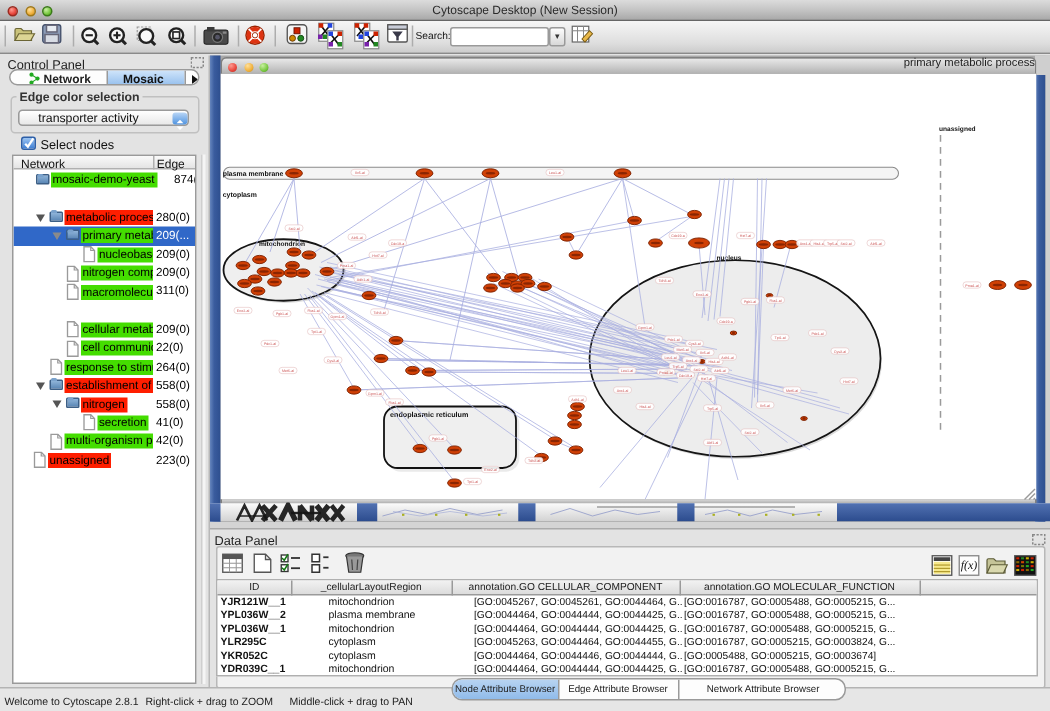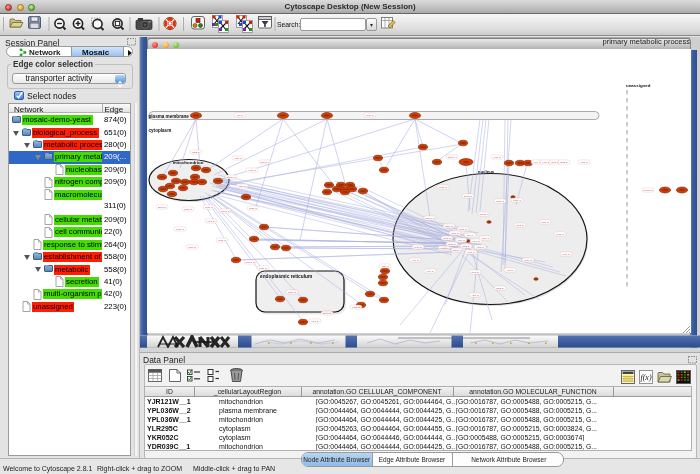--- a/index.html
+++ b/index.html
@@ -2,21 +2,21 @@
 <html><head><meta charset="utf-8"><style>
 * { margin:0; padding:0; box-sizing:border-box; }
 body { width:700px; height:474px; font-family:"Liberation Sans", sans-serif; position:relative; overflow:hidden; background:#e3e3e3; }
 .abs { position:absolute; }
 </style></head><body>
 
 <div class="abs" style="left:0;top:0;width:700px;height:14px;background:linear-gradient(#dcdcdc,#c2c2c2 55%,#a9a9a9);border-bottom:1px solid #666">
   <div class="abs" style="left:5px;top:3.5px;width:7px;height:7px;border-radius:50%;background:radial-gradient(circle at 35% 30%,#ff9a90,#e8463c 60%,#b03028);border:0.5px solid #9a2a20"></div>
   <div class="abs" style="left:16.5px;top:3.5px;width:7px;height:7px;border-radius:50%;background:radial-gradient(circle at 35% 30%,#ffe09a,#f0b03c 60%,#c08820);border:0.5px solid #a07818"></div>
   <div class="abs" style="left:28px;top:3.5px;width:7px;height:7px;border-radius:50%;background:radial-gradient(circle at 35% 30%,#c8f0a0,#78c840 60%,#489020);border:0.5px solid #3a7a18"></div>
-  <div class="abs" style="left:0;top:2px;width:700px;text-align:center;font-size:8px;font-weight:bold;color:#2a2a2a">Cytoscape Desktop (New Session)</div>
+  <div class="abs" style="left:0;top:2px;width:700px;text-align:center;font-size:8px;font-weight:normal;color:#2a2a2a">Cytoscape Desktop (New Session)</div>
 </div>
 
 <div class="abs" style="left:0;top:14px;width:700px;height:22px;background:linear-gradient(#f6f6f6,#dedede 70%,#cccccc);border-bottom:1px solid #8a8a8a"></div>
 <svg width="700" height="22" viewBox="0 14 700 22" style="position:absolute;left:0;top:14px">
     <g transform="translate(9,16)">
       <path d="M1 11 L1 4 Q1 3 2 3 L5 3 L6.5 4.5 L12 4.5 L12 11 Z" fill="#c9c27a" stroke="#6b6535" stroke-width="0.8"></path>
       <path d="M1 11 L3.5 6.5 L14 6.5 L11.5 11 Z" fill="#dcd594" stroke="#6b6535" stroke-width="0.8"></path>
     </g>
     <g transform="translate(28,16)">
       <rect x="0.5" y="0.5" width="12" height="12" rx="1.5" fill="#8c9cb8" stroke="#44506b" stroke-width="0.9"></rect>
@@ -123,21 +123,21 @@
       <line x1="159" y1="17" x2="159" y2="31"></line>
       <line x1="183.5" y1="17" x2="183.5" y2="31"></line>
       <line x1="275" y1="17" x2="275" y2="31"></line>
     </g>
   </svg>
 <div class="abs" style="left:277px;top:20.5px;font-size:6.8px;color:#111">Search:</div>
 <div class="abs" style="left:300px;top:18px;width:66px;height:13px;background:#fff;border:1px solid #9a9a9a;border-radius:2px"></div>
 <div class="abs" style="left:366px;top:18px;width:11px;height:13px;background:linear-gradient(#fdfdfd,#d8d8d8);border:1px solid #9a9a9a;border-radius:2px;font-size:6px;color:#333;text-align:center;line-height:13px">▾</div>
 
 <div class="abs" style="left:0;top:37px;width:140px;height:421px;background:#e3e3e3;border-right:1px solid #b8b8b8">
-  <div class="abs" style="left:5px;top:1px;font-size:8.5px;color:#222">Session Panel</div>
+  <div class="abs" style="left:5px;top:1px;font-size:8.5px;color:#222">Control Panel</div>
   <svg width="10" height="8" viewBox="0 0 10 8" style="position:absolute;left:127px;top:1px">
       <rect x="0.5" y="0.5" width="8" height="6.5" fill="none" stroke="#888" stroke-width="1" stroke-dasharray="1.5,1"></rect>
     </svg>
 
   <div class="abs" style="left:6px;top:9px;width:127px;height:10.5px;background:#fdfdfd;border:1px solid #9a9a9a;border-radius:5.5px;overflow:hidden">
     <div class="abs" style="left:64px;top:0;width:52.5px;height:10.5px;background:linear-gradient(#cfe4fa,#8fbbec);border-left:1px solid #9a9a9a;border-right:1px solid #9a9a9a"></div>
     <div class="abs" style="left:22px;top:1px;font-size:8px;font-weight:bold;color:#222">Network</div>
     <svg width="8" height="9" viewBox="0 0 8 9" style="position:absolute;left:12px;top:1px">
         <circle cx="2" cy="1.8" r="1.4" fill="#22aa22"></circle>
         <circle cx="2" cy="7" r="1.4" fill="#22aa22"></circle>
@@ -170,34 +170,26 @@
 
   <div class="abs" style="left:134px;top:66px;width:3px;height:353px;background:#f5f5f5;border-left:1px solid #cfcfcf"></div>
 
   <div class="abs" style="left:8px;top:66px;width:123px;height:353px;background:#fff;border:1px solid #9a9a9a;overflow:hidden">
     <div class="abs" style="left:0;top:0;width:122px;height:9px;background:linear-gradient(#fafafa,#e4e4e4);border-bottom:1px solid #b0b0b0">
       <div class="abs" style="left:5px;top:0.5px;font-size:8px;color:#111">Network</div>
       <div class="abs" style="left:95.5px;top:0.5px;font-size:8px;color:#111">Edge</div>
       <div class="abs" style="left:93px;top:0;width:1px;height:9px;background:#b0b0b0"></div>
     </div>
     <div class="abs" style="left:0;top:-103px;width:122px;height:470px">
-      <div style="position:absolute;left:0;top:113.0px;width:108px;height:12.4px;background:transparent">
+      <div style="position:absolute;left:12px;top:113.0px;width:108px;height:12.4px;background:transparent">
           <div style="position:absolute;left:2.5px;top:2px;width:9px;height:7px;background:linear-gradient(#8fb4d9,#5b87b5);border:0.5px solid #3c5f86;border-radius:1px">
             <div style="position:absolute;left:0;top:-1.5px;width:4px;height:2px;background:#7aa2cc;border-radius:1px 1px 0 0"></div>
           </div>
           <div style="position:absolute;left:12.5px;top:1.2px;height:10px;max-width:80.5px;background:#44dd00;color:#000;font-size:7.8px;line-height:9.6px;padding:0 1.5px;white-space:nowrap;overflow:hidden">mosaic-demo-yeast</div>
           <div style="position:absolute;left:95px;top:1.2px;font-size:7.8px;line-height:9.6px;color:#000">874(0)</div>
-        </div>
-        <div style="position:absolute;left:0;top:125.5px;width:122px;height:12.4px;background:transparent">
-          <div style="position:absolute;left:4px;top:4px;width:0;height:0;border-left:3.5px solid transparent;border-right:3.5px solid transparent;border-top:5px solid #555"></div>
-          <div style="position:absolute;left:12.5px;top:2px;width:9px;height:7px;background:linear-gradient(#8fb4d9,#5b87b5);border:0.5px solid #3c5f86;border-radius:1px">
-            <div style="position:absolute;left:0;top:-1.5px;width:4px;height:2px;background:#7aa2cc;border-radius:1px 1px 0 0"></div>
-          </div>
-          <div style="position:absolute;left:22.5px;top:1.2px;height:10px;max-width:70.5px;background:#ff1e00;color:#000;font-size:7.8px;line-height:9.6px;padding:0 1.5px;white-space:nowrap;overflow:hidden">biological_process</div>
-          <div style="position:absolute;left:95px;top:1.2px;font-size:7.8px;line-height:9.6px;color:#000">651(0)</div>
         </div>
         <div style="position:absolute;left:0;top:137.9px;width:122px;height:12.4px;background:transparent">
           <div style="position:absolute;left:15px;top:4px;width:0;height:0;border-left:3.5px solid transparent;border-right:3.5px solid transparent;border-top:5px solid #555"></div>
           <div style="position:absolute;left:23.5px;top:2px;width:9px;height:7px;background:linear-gradient(#8fb4d9,#5b87b5);border:0.5px solid #3c5f86;border-radius:1px">
             <div style="position:absolute;left:0;top:-1.5px;width:4px;height:2px;background:#7aa2cc;border-radius:1px 1px 0 0"></div>
           </div>
           <div style="position:absolute;left:33.5px;top:1.2px;height:10px;max-width:59.5px;background:#ff1e00;color:#000;font-size:7.8px;line-height:9.6px;padding:0 1.5px;white-space:nowrap;overflow:hidden">metabolic process</div>
           <div style="position:absolute;left:95px;top:1.2px;font-size:7.8px;line-height:9.6px;color:#000">280(0)</div>
         </div>
         <div style="position:absolute;left:0;top:150.3px;width:122px;height:12.4px;background:#3068c8">
@@ -223,21 +215,21 @@
           </svg>
           <div style="position:absolute;left:44.5px;top:1.2px;height:10px;max-width:48.5px;background:#44dd00;color:#000;font-size:7.8px;line-height:9.6px;padding:0 1.5px;white-space:nowrap;overflow:hidden">nitrogen compou</div>
           <div style="position:absolute;left:95px;top:1.2px;font-size:7.8px;line-height:9.6px;color:#000">209(0)</div>
         </div>
         <div style="position:absolute;left:0;top:187.7px;width:122px;height:12.4px;background:transparent">
           <svg width="9" height="11" viewBox="0 0 9 11" style="position:absolute;left:34.5px;top:0.5px">
             <path d="M1 0.5 L5.5 0.5 L8 3 L8 10.5 L1 10.5 Z" fill="#fff" stroke="#9a9a9a" stroke-width="0.9"></path>
             <path d="M5.5 0.5 L5.5 3 L8 3" fill="none" stroke="#9a9a9a" stroke-width="0.8"></path>
           </svg>
           <div style="position:absolute;left:44.5px;top:1.2px;height:10px;max-width:48.5px;background:#44dd00;color:#000;font-size:7.8px;line-height:9.6px;padding:0 1.5px;white-space:nowrap;overflow:hidden">macromolecule m</div>
-          <div style="position:absolute;left:95px;top:12px;font-size:7.8px;line-height:9.6px;color:#000">311(0)</div>
+          <div style="position:absolute;left:95px;top:0;font-size:7.8px;line-height:9.6px;color:#000">311(0)</div>
         </div>
         <div style="position:absolute;left:0;top:212.6px;width:122px;height:12.4px;background:transparent">
           <svg width="9" height="11" viewBox="0 0 9 11" style="position:absolute;left:34.5px;top:0.5px">
             <path d="M1 0.5 L5.5 0.5 L8 3 L8 10.5 L1 10.5 Z" fill="#fff" stroke="#9a9a9a" stroke-width="0.9"></path>
             <path d="M5.5 0.5 L5.5 3 L8 3" fill="none" stroke="#9a9a9a" stroke-width="0.8"></path>
           </svg>
           <div style="position:absolute;left:44.5px;top:1.2px;height:10px;max-width:48.5px;background:#44dd00;color:#000;font-size:7.8px;line-height:9.6px;padding:0 1.5px;white-space:nowrap;overflow:hidden">cellular metaboli</div>
           <div style="position:absolute;left:95px;top:1.2px;font-size:7.8px;line-height:9.6px;color:#000">209(0)</div>
         </div>
         <div style="position:absolute;left:0;top:225.1px;width:122px;height:12.4px;background:transparent">
@@ -262,21 +254,21 @@
             <div style="position:absolute;left:0;top:-1.5px;width:4px;height:2px;background:#7aa2cc;border-radius:1px 1px 0 0"></div>
           </div>
           <div style="position:absolute;left:33.5px;top:1.2px;height:10px;max-width:59.5px;background:#ff1e00;color:#000;font-size:7.8px;line-height:9.6px;padding:0 1.5px;white-space:nowrap;overflow:hidden">establishment of loc</div>
           <div style="position:absolute;left:95px;top:1.2px;font-size:7.8px;line-height:9.6px;color:#000">558(0)</div>
         </div>
         <div style="position:absolute;left:0;top:262.4px;width:122px;height:12.4px;background:transparent">
           <div style="position:absolute;left:26px;top:4px;width:0;height:0;border-left:3.5px solid transparent;border-right:3.5px solid transparent;border-top:5px solid #555"></div>
           <div style="position:absolute;left:34.5px;top:2px;width:9px;height:7px;background:linear-gradient(#8fb4d9,#5b87b5);border:0.5px solid #3c5f86;border-radius:1px">
             <div style="position:absolute;left:0;top:-1.5px;width:4px;height:2px;background:#7aa2cc;border-radius:1px 1px 0 0"></div>
           </div>
-          <div style="position:absolute;left:44.5px;top:1.2px;height:10px;max-width:48.5px;background:#ff1e00;color:#000;font-size:7.8px;line-height:9.6px;padding:0 1.5px;white-space:nowrap;overflow:hidden">metabolic</div>
+          <div style="position:absolute;left:44.5px;top:1.2px;height:10px;max-width:48.5px;background:#ff1e00;color:#000;font-size:7.8px;line-height:9.6px;padding:0 1.5px;white-space:nowrap;overflow:hidden">nitrogen</div>
           <div style="position:absolute;left:95px;top:1.2px;font-size:7.8px;line-height:9.6px;color:#000">558(0)</div>
         </div>
         <div style="position:absolute;left:0;top:274.9px;width:122px;height:12.4px;background:transparent">
           <svg width="9" height="11" viewBox="0 0 9 11" style="position:absolute;left:45.5px;top:0.5px">
             <path d="M1 0.5 L5.5 0.5 L8 3 L8 10.5 L1 10.5 Z" fill="#fff" stroke="#9a9a9a" stroke-width="0.9"></path>
             <path d="M5.5 0.5 L5.5 3 L8 3" fill="none" stroke="#9a9a9a" stroke-width="0.8"></path>
           </svg>
           <div style="position:absolute;left:55.5px;top:1.2px;height:10px;max-width:37.5px;background:#44dd00;color:#000;font-size:7.8px;line-height:9.6px;padding:0 1.5px;white-space:nowrap;overflow:hidden">secretion</div>
           <div style="position:absolute;left:95px;top:1.2px;font-size:7.8px;line-height:9.6px;color:#000">41(0)</div>
         </div>

